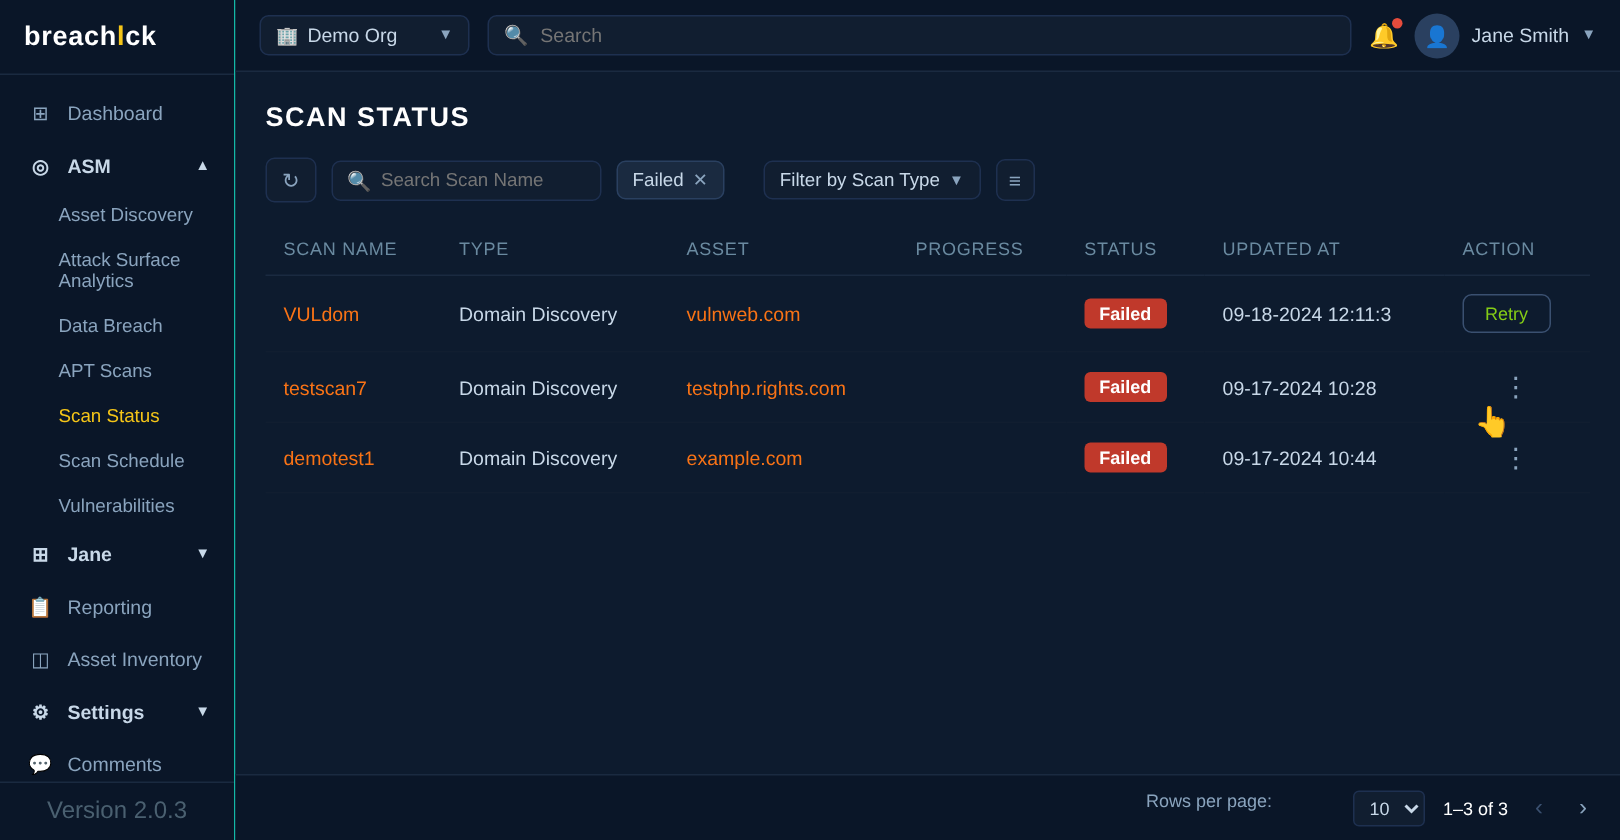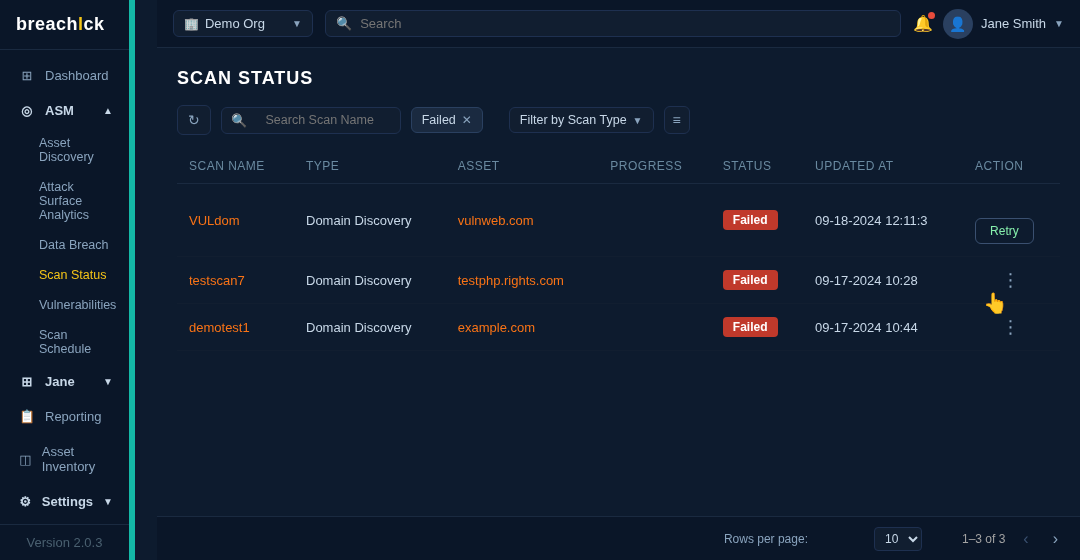--- a/index.html
+++ b/index.html
@@ -1,25 +1,25 @@
 <!DOCTYPE html>
 <html><head>
   <meta charset="utf-8">
   <style>
     * { box-sizing: border-box; margin: 0; padding: 0; }
     body { font-family: 'Segoe UI', Arial, sans-serif; background: #0d1b2e; color: #c8d8e8; display: flex; height: 560px; width: 1080px; overflow: hidden; font-size: 13px; }
 
     
     #sidebar {
-      width: 135px;
+      width: 157px;
       background: #0a1628;
       display: flex;
       flex-direction: column;
       height: 100%;
-      border-right: 6px solid #14b8a6;
+      border-right: 1px solid #14b8a6;
       flex-shrink: 0;
     }
     .sidebar-logo {
       padding: 14px 16px;
       display: flex;
       align-items: center;
       border-bottom: 1px solid #1a2a40;
     }
     .logo-text {
       font-size: 18px;
@@ -48,21 +48,21 @@
       padding: 8px 16px 8px 36px;
       cursor: pointer;
       color: #8aa4be;
       font-size: 12.5px;
       border-left: 3px solid transparent;
     }
     .nav-sub-item.active { color: #f5c518; font-weight: 500; }
     .sidebar-footer {
       padding: 10px 16px;
       border-top: 1px solid #1a2a40;
-      font-size: 13px;
+      font-size: 16px;
       color: #4a6070;
       text-align: center;
     }
     .nav-icon { width: 16px; text-align: center; font-size: 13px; }
 
     
     #topbar {
       position: absolute;
       left: 157px;
       top: 0;
@@ -280,25 +280,24 @@
       color: #fff;
       border-radius: 4px;
       padding: 3px 10px;
       font-size: 12px;
       font-weight: 600;
     }
     .retry-btn {
       background: none;
       border: 1px solid #3a5070;
       border-radius: 6px;
-      color: #86efac;
+      color: #84cc16;
       cursor: pointer;
       padding: 5px 14px;
       font-size: 12px;
-      margin-top: 22px;
     }
     .action-dots {
       cursor: pointer;
       font-size: 18px;
       color: #8aa4be;
       display: flex;
       align-items: center;
       justify-content: center;
       gap: 2px;
       letter-spacing: 2px;
@@ -319,36 +318,36 @@
       background: #0a1628;
       border-top: 1px solid #1a2a40;
       display: flex;
       align-items: center;
       justify-content: flex-end;
       padding: 0 16px;
       gap: 12px;
     }
     .rows-per-page {
       display: flex;
-      align-items: center;
-      gap: 18px;
+      align-items: flex-start;
+      gap: 6px;
       color: #8aa4be;
       font-size: 12px;
     }
     .rows-select {
       background: #111e30;
       border: 1px solid #1e3050;
       border-radius: 4px;
       color: #c8d8e8;
       padding: 3px 6px;
       font-size: 12px;
       cursor: pointer;
       margin-left: 48px;
     }
-    .page-info { color: #a3a3a3; font-size: 12px; margin-left: 28px; }
+    .page-info { color: #ffffff; font-size: 12px; }
     .page-nav-btn {
       background: none;
       border: none;
       color: #8aa4be;
       cursor: pointer;
       font-size: 16px;
       padding: 2px 6px;
     }
     .page-nav-btn:disabled { color: #3a5070; cursor: default; }
 
@@ -379,28 +378,31 @@
     </div>
     <div class="nav-sub-item">
       <span>Asset Discovery</span>
     </div>
     <div class="nav-sub-item">
       <span>Attack Surface Analytics</span>
     </div>
     <div class="nav-sub-item">
       <span>Data Breach</span>
     </div>
+    <div class="nav-sub-item">
+      <span>APT Scans</span>
+    </div>
     <div class="nav-sub-item active">
       <span>Scan Status</span>
     </div>
     <div class="nav-sub-item">
+      <span>Scan Schedule</span>
+    </div>
+    <div class="nav-sub-item">
       <span>Vulnerabilities</span>
-    </div>
-    <div class="nav-sub-item">
-      <span>Scan Schedule</span>
     </div>
 
     <div class="nav-item section-header">
       <span class="nav-icon">⊞</span>
       <span>Jane</span>
       <span class="chevron">▼</span>
     </div>
 
     <div class="nav-item">
       <span class="nav-icon">📋</span>
@@ -452,21 +454,21 @@
   </div>
 </div>
 
 <div id="main">
   <div class="page-title">SCAN STATUS</div>
 
   <div class="toolbar">
     <button class="toolbar-btn" title="Refresh">↻</button>
     <div class="search-scan">
       <span>🔍</span>
-      <input type="text" style="width: 120px; text-align: right;" placeholder="Search Scan Name">
+      <input type="text" style="width: 120px;" placeholder="Search Scan Name">
     </div>
     <div class="filter-tag">
       <span>Failed</span>
       <span class="close-x">✕</span>
     </div>
     <div class="filter-dropdown">
       <span>Filter by Scan Type</span>
       <span class="chevron">▼</span>
     </div>
     <div class="sort-icon-btn" title="Sort">

